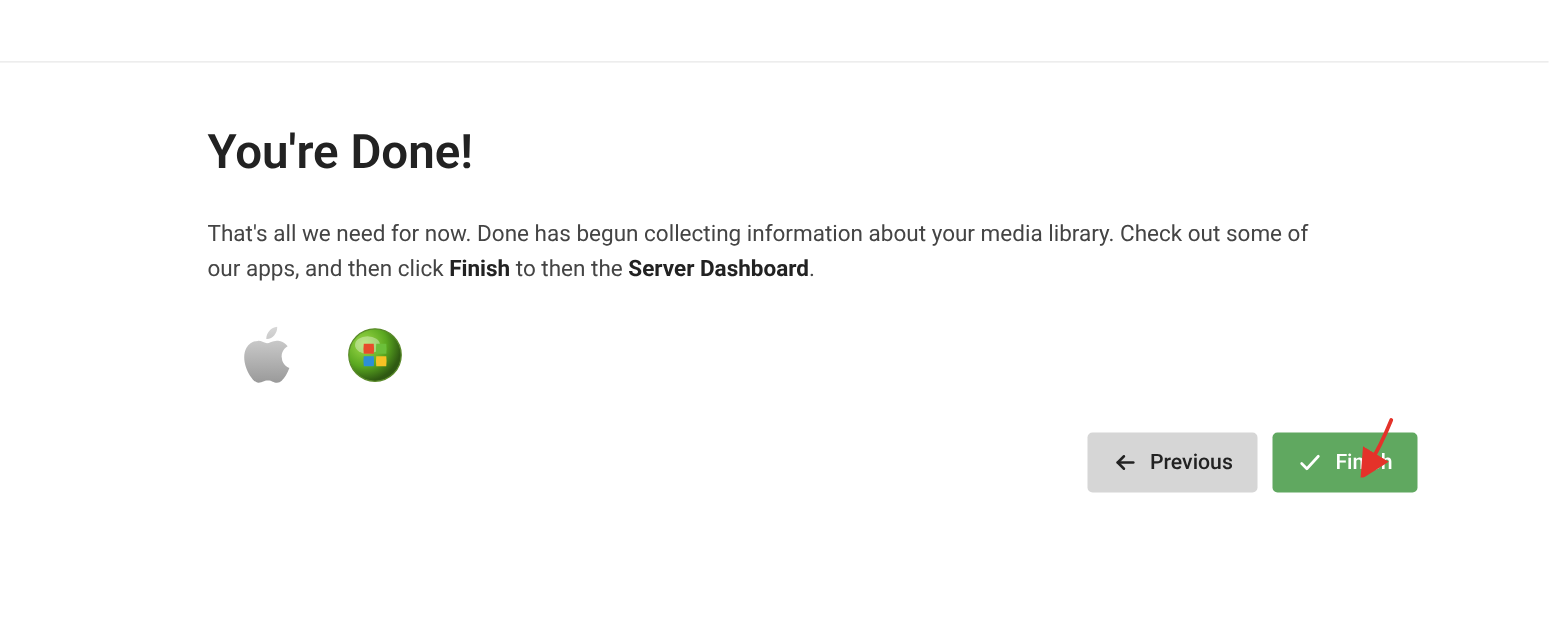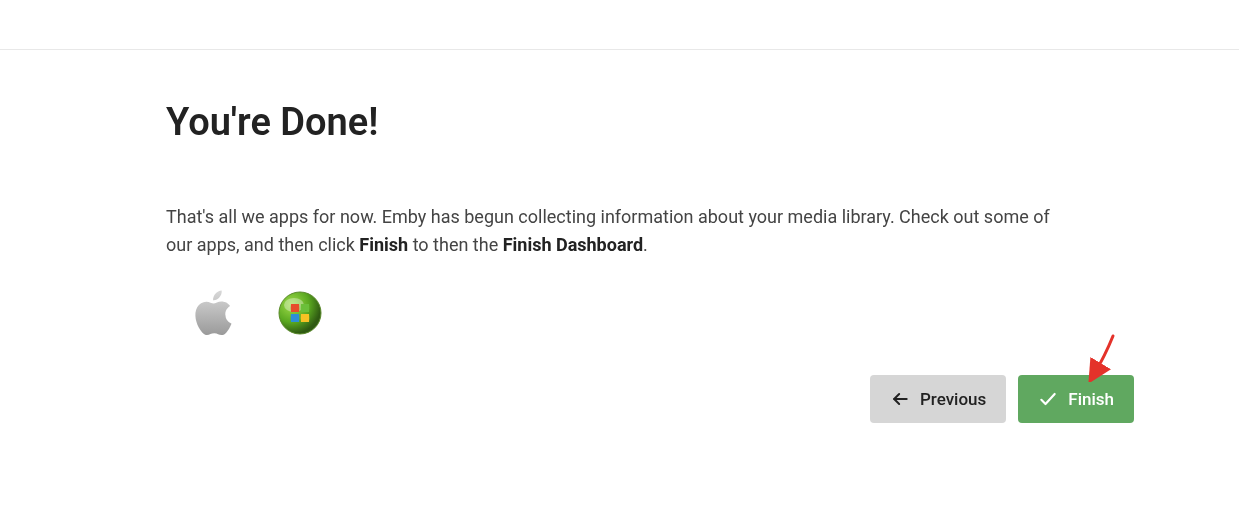--- a/index.html
+++ b/index.html
@@ -17,21 +17,21 @@
       border-bottom: 1px solid #e8e8e8;
     }
     .content {
       padding: 0 166px;
       padding-top: 50px;
     }
     h1.title {
       font-size: 38px;
       font-weight: 600;
       color: #222;
-      margin-bottom: 59px;
+      margin-bottom: 30px;
     }
     p.desc {
       font-size: 18px;
       color: #444;
       line-height: 1.55;
       margin-bottom: 32px;
     }
     p.desc b { font-weight: 700; color: #222; }
     .app-row {
       display: flex;
@@ -85,21 +85,21 @@
 </head>
 <body>
 
 <div class="header-bar"></div>
 
 <div class="content">
 
   <h1 class="title">You're Done!</h1>
 
   <p class="desc">
-    <span>That's all we apps for now. Emby has begun collecting information about your media library. Check out some of our apps, and then click </span><b>Finish</b><span> to then the </span><b>Finish Dashboard</b><span>.</span>
+    <span>That's all we need for now. Done has begun collecting information about your media library. Check out some of our apps, and then click </span><b>Finish</b><span> to then the </span><b>Server Dashboard</b><span>.</span>
   </p>
 
   <div class="app-row">
     <div class="app-icon">
       <svg width="40" height="46" viewBox="0 0 40 46">
         <defs>
           <linearGradient id="appleG" x1="0" y1="0" x2="0" y2="1">
             <stop offset="0%" stop-color="#d8d8d8"></stop>
             <stop offset="100%" stop-color="#9a9a9a"></stop>
           </linearGradient>

